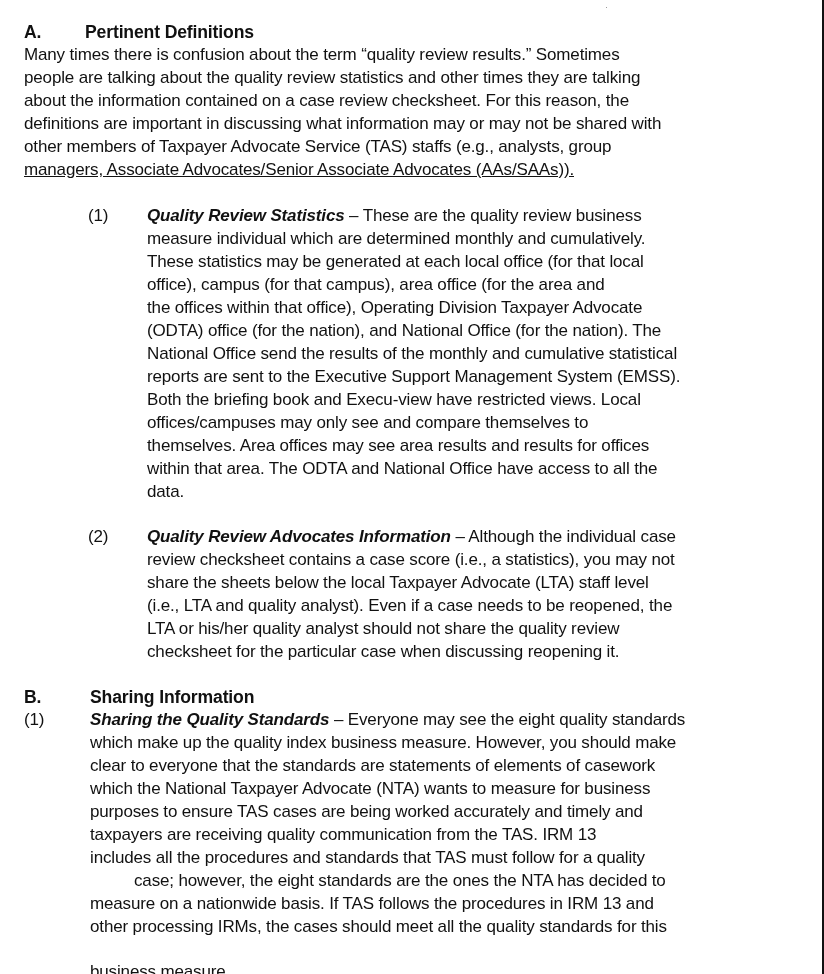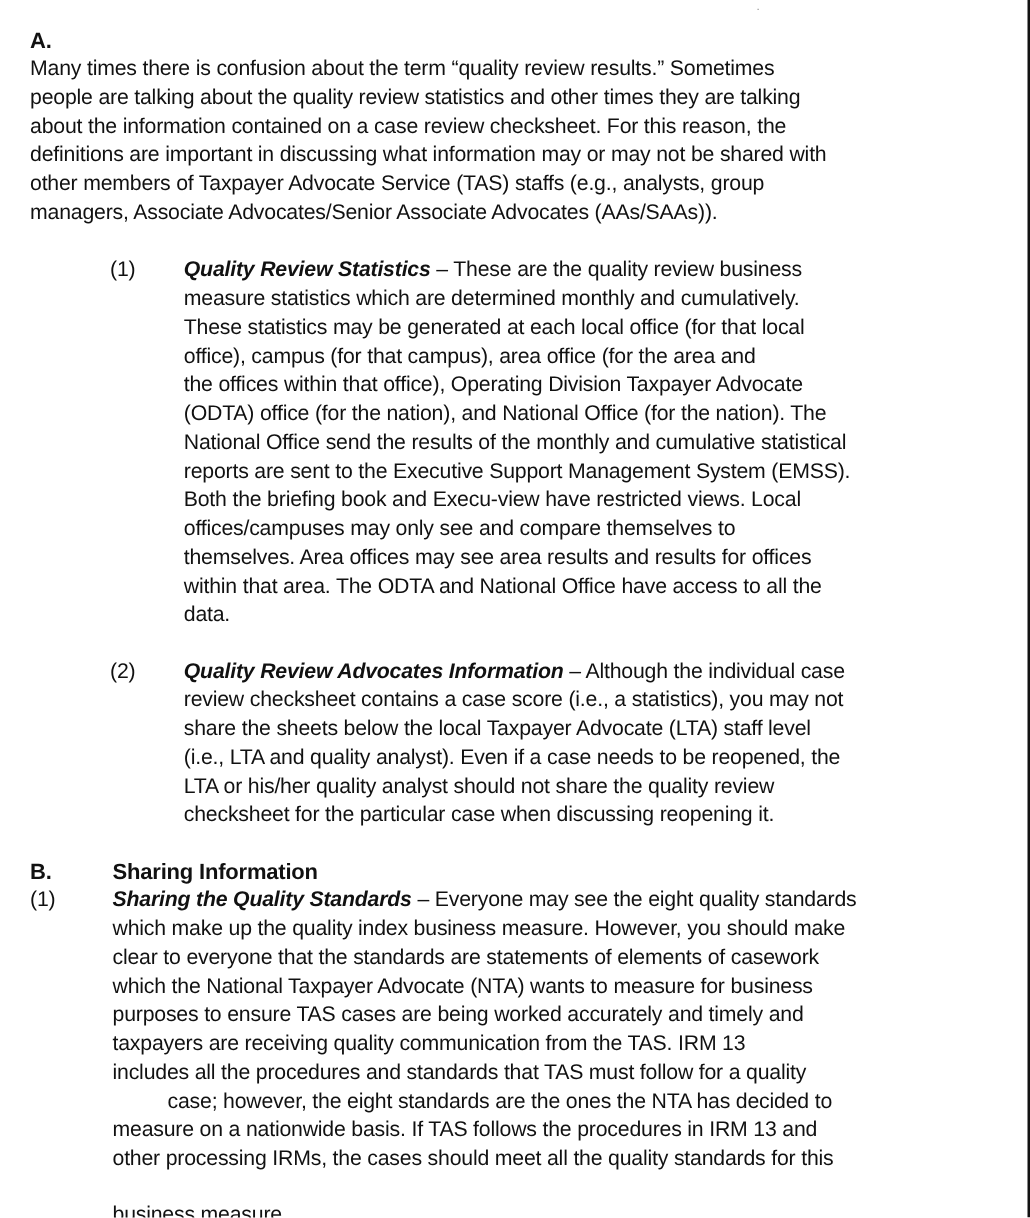--- a/index.html
+++ b/index.html
@@ -12,34 +12,35 @@
   .bi { font-weight: bold; font-style: italic; }
   .hdr { font-size: 17.6px; font-weight: bold; }
 </style>
 </head>
 <body>
 
 <div class="page">
   <div class="speck"></div>
 
   <div class="line hdr" style="left:24px; top:21px;">A.</div>
+  <div class="line hdr" style="left:85px; top:21px;">Pertinent Definitions</div>
 
   <div>
     <div class="line" style="left:24px; top:43px;">Many times there is confusion about the term “quality review results.”  Sometimes</div>
     <div class="line" style="left:24px; top:66px;">people are talking about the quality review statistics and other times they are talking</div>
     <div class="line" style="left:24px; top:89px;">about the information contained on a case review checksheet.  For this reason, the</div>
     <div class="line" style="left:24px; top:112px;">definitions are important in discussing what information may or may not be shared with</div>
     <div class="line" style="left:24px; top:135px;">other members of Taxpayer Advocate Service (TAS) staffs (e.g., analysts, group</div>
-    <div class="line" style="left:24px; top:158px;">managers, Associate Advocates/Senior Associate Advocates (AAs/SAAs)).</div>
+    <div class="line" style="left:24px; top:158px;text-decoration:underline;">managers, Associate Advocates/Senior Associate Advocates (AAs/SAAs)).</div>
   </div>
 
   <div>
     <div class="line" style="left:88px; top:204px;">(1)</div>
     <div class="line" style="left:147px; top:204px;"><span class="bi">Quality Review Statistics</span><span> – These are the quality review business</span></div>
-    <div class="line" style="left:147px; top:227px;">measure statistics which are determined monthly and cumulatively.</div>
+    <div class="line" style="left:147px; top:227px;">measure individual which are determined monthly and cumulatively.</div>
     <div class="line" style="left:147px; top:250px;">These statistics may be generated at each local office (for that local</div>
     <div class="line" style="left:147px; top:273px;">office), campus (for that campus), area office (for the area and</div>
     <div class="line" style="left:147px; top:296px;">the offices within that office), Operating Division Taxpayer Advocate</div>
     <div class="line" style="left:147px; top:319px;">(ODTA) office (for the nation), and National Office (for the nation).  The</div>
     <div class="line" style="left:147px; top:342px;">National Office send the results of the monthly and cumulative statistical</div>
     <div class="line" style="left:147px; top:365px;">reports are sent to the Executive Support Management System (EMSS).</div>
     <div class="line" style="left:147px; top:388px;">Both the briefing book and Execu-view have restricted views.  Local</div>
     <div class="line" style="left:147px; top:411px;">offices/campuses may only see and compare themselves to</div>
     <div class="line" style="left:147px; top:434px;">themselves.  Area offices may see area results and results for offices</div>
     <div class="line" style="left:147px; top:457px;">within that area.  The ODTA and National Office have access to all the</div>

